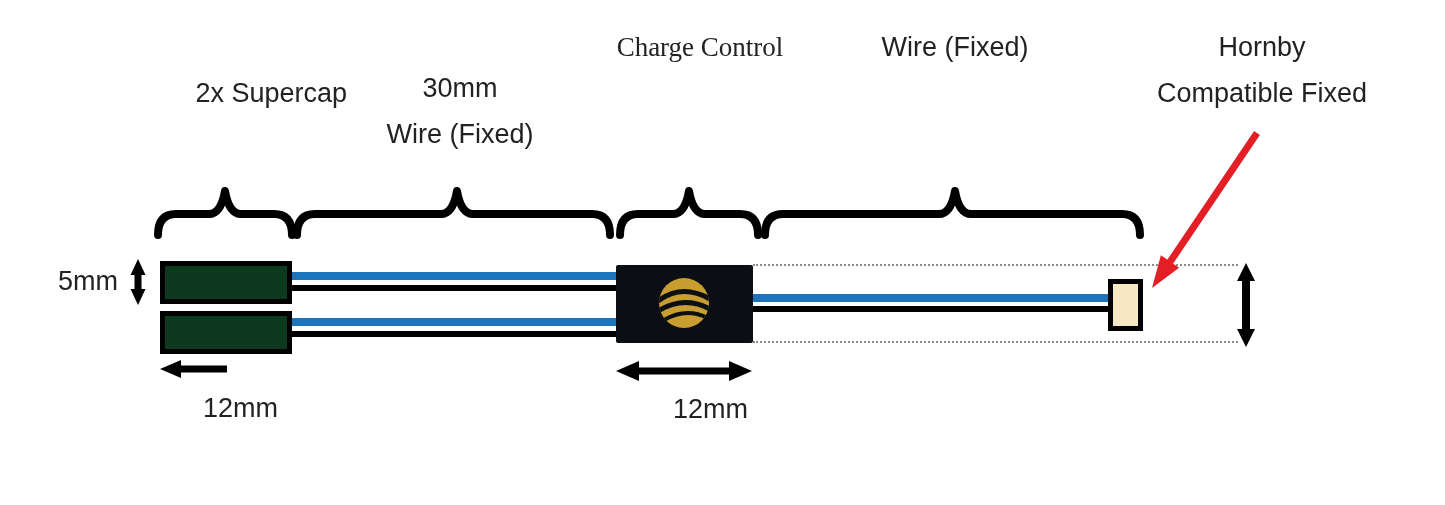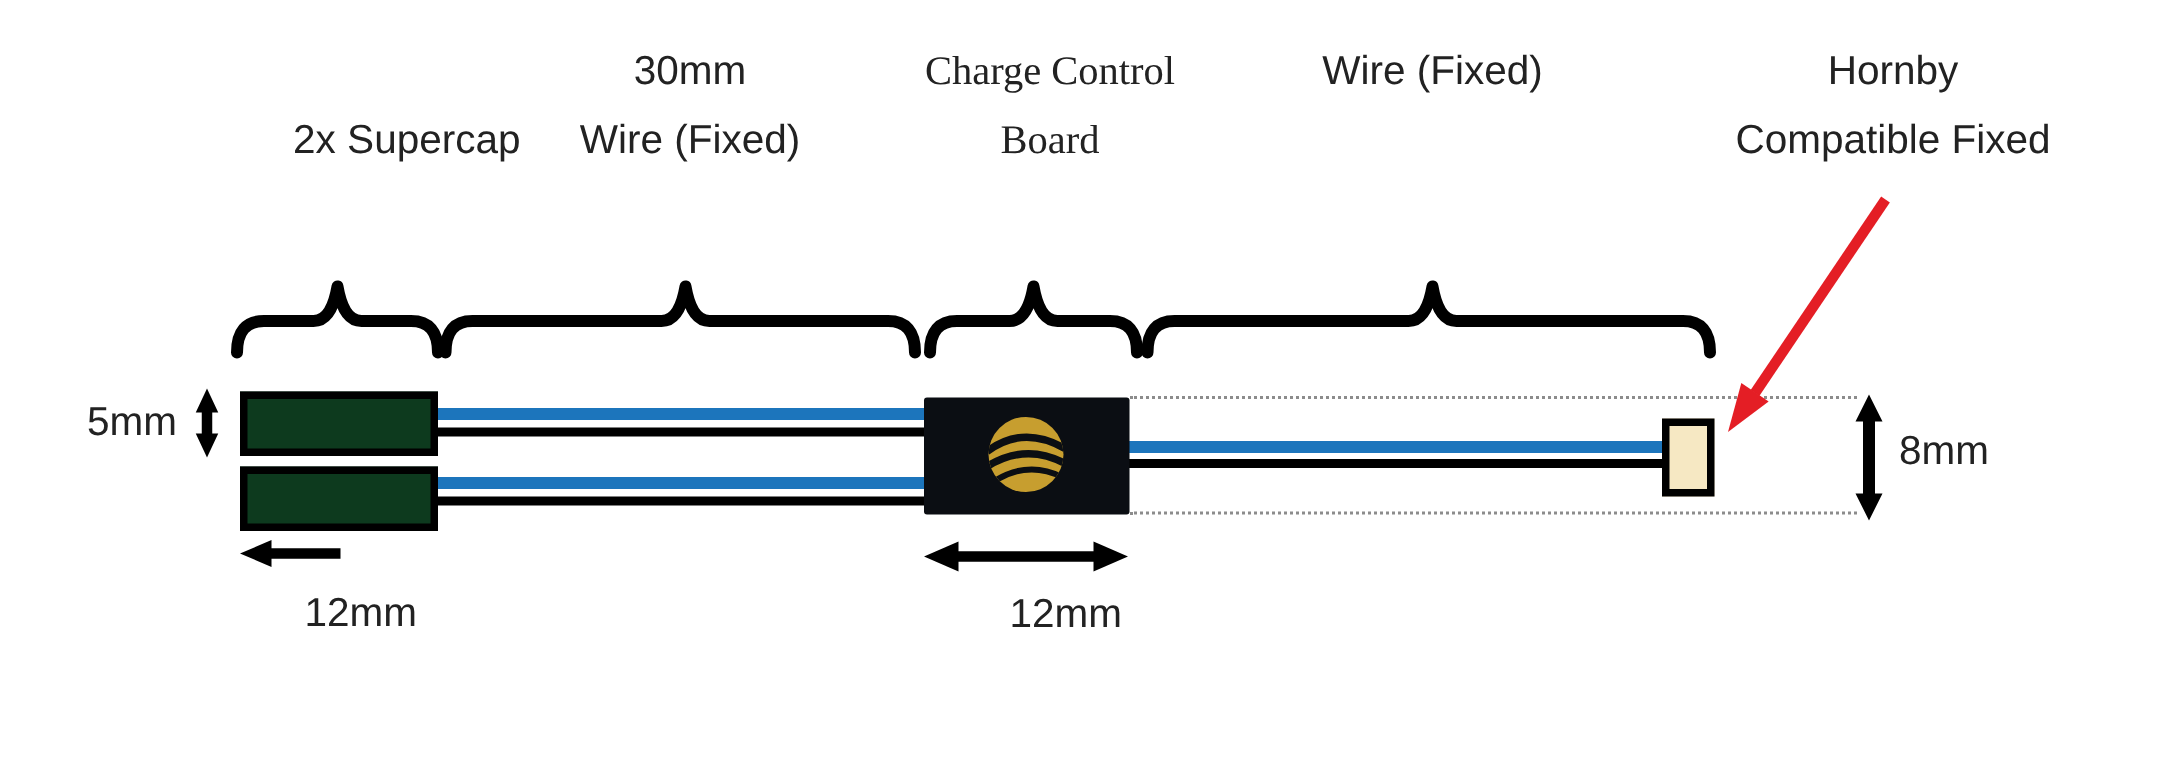--- a/index.html
+++ b/index.html
@@ -77,40 +77,38 @@
   }
 </style>
 </head>
 <body>
 
 <div class="canvas">
 
   <div class="caption single" style="left:97px; width:250px;">
     <div>2x Supercap</div>
   </div>
-  <div class="caption" style="left:335px; width:250px;">
+  <div class="caption" style="left:335px; width:250px;margin-top:41px;">
     <div>30mm</div>
     <div>Wire (Fixed)</div>
   </div>
   <div class="caption" style="left:575px; width:250px;font-family:Liberation Serif, serif;">
     <div>Charge Control</div>
-    <div>Board</div>
   </div>
   <div class="caption" style="left:830px; width:250px;">
     <div>Wire (Fixed)</div>
   </div>
   <div class="caption" style="left:1112px; width:300px;">
     <div>Hornby</div>
     <div>Compatible Fixed</div>
   </div>
 
   <div class="dim-label" style="left:28px; top:267px; width:90px;">5mm</div>
   <div class="dim-label" style="left:152px; top:394px; width:126px;">12mm</div>
   <div class="dim-label" style="left:620px; top:395px; width:128px;">12mm</div>
-  <div class="dim-label" style="left:1266px; top:286px; width:110px; text-align:left;">8mm</div>
 
   <div class="dotted" style="top:264px;"></div>
   <div class="dotted" style="top:341px;"></div>
 
   <div class="wire blue" style="left:288px; top:272px; width:330px;"></div>
   <div class="wire black" style="left:288px; top:285px; width:330px;"></div>
   <div class="wire blue" style="left:288px; top:318px; width:330px;"></div>
   <div class="wire black" style="left:288px; top:331px; width:330px;"></div>
 
   <div class="wire blue" style="left:750px; top:294px; width:362px;"></div>

